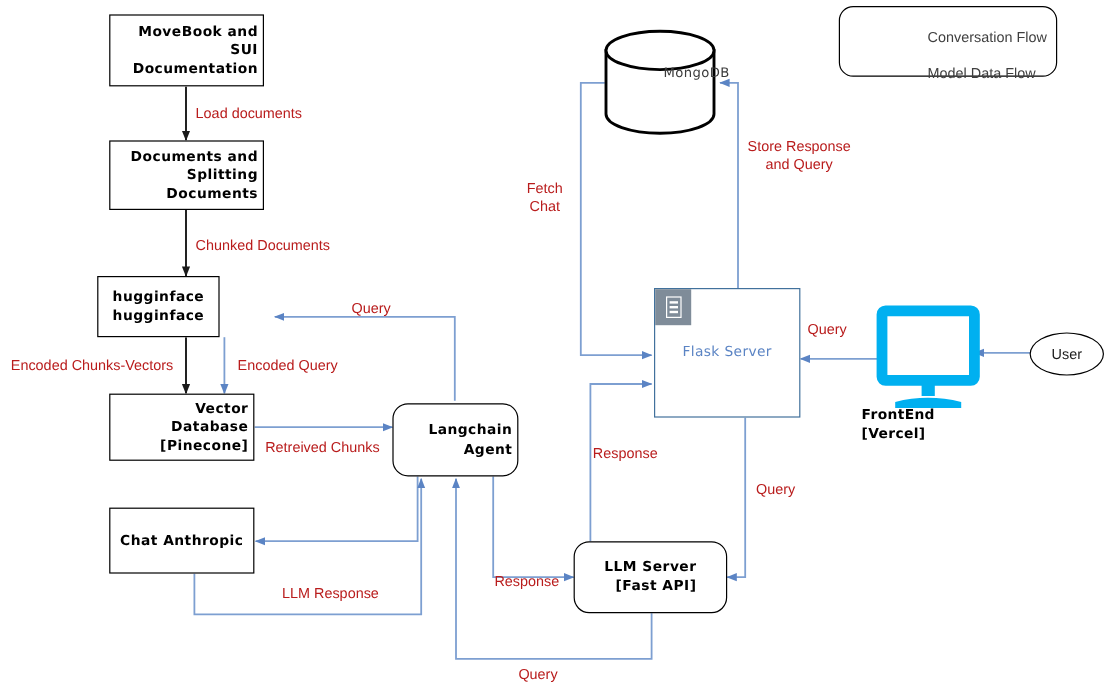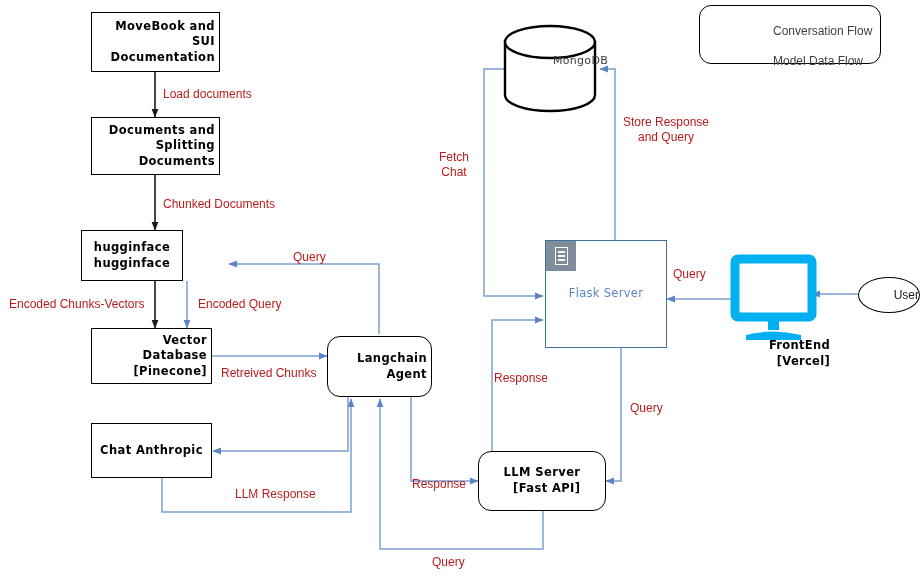--- a/index.html
+++ b/index.html
@@ -107,29 +107,29 @@
   }
   
   .ellipse {
     position: absolute;
     box-sizing: border-box;
     border: 1.4px solid #000000;
     border-radius: 50%;
     background: #ffffff;
     display: flex;
     align-items: center;
-    justify-content: flex-end;
+    justify-content: center;
     font-family: "Liberation Sans", sans-serif;
     font-size: 12px;
     color: #1a1a1a;
     z-index: 3;
   }
   .monitor-caption {
     position: absolute;
-    text-align: right;
+    text-align: left;
     font-family: "DejaVu Sans", sans-serif;
     font-weight: bold;
     font-size: 11.5px;
     line-height: 1.4;
     color: #000000;
     letter-spacing: 0.3px;
     z-index: 3;
   }
   
   .elabel {

